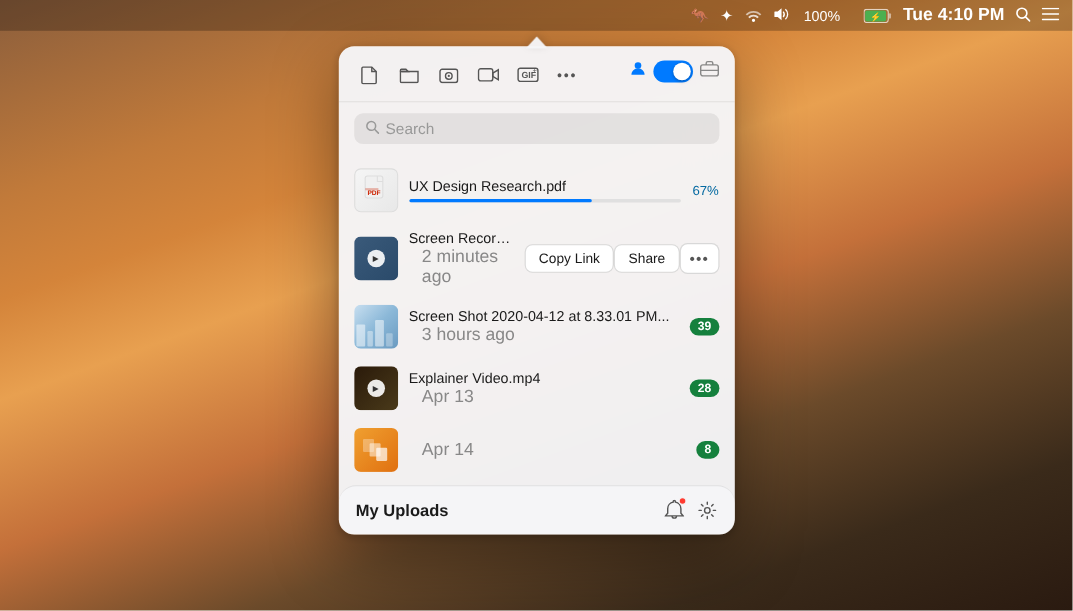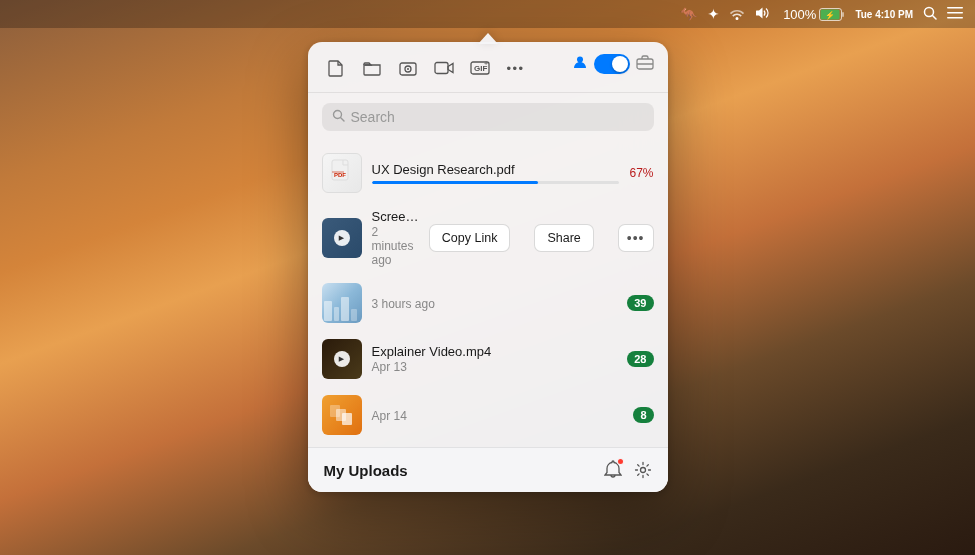--- a/index.html
+++ b/index.html
@@ -52,29 +52,29 @@
       align-items: center;
       gap: 10px;
     }
 
     .menubar-icon {
       font-size: 14px;
       color: white;
     }
 
     .menubar-time {
-      font-size: 10px;
+      font-size: 16px;
       font-weight: 600;
       color: white;
     }
 
     .battery-indicator {
       display: flex;
       align-items: center;
-      gap: 3px;
+      gap: 21px;
       font-size: 13px;
       color: white;
     }
 
     
     .popup-panel {
       position: absolute;
       top: 42px;
       left: 50%;
       transform: translateX(-50%);
@@ -252,50 +252,52 @@
     .file-name {
       font-size: 13px;
       font-weight: 500;
       color: #1a1a1a;
       white-space: nowrap;
       overflow: hidden;
       text-overflow: ellipsis;
     }
 
     .file-meta {
-      font-size: 12px;
+      font-size: 16px;
       color: #888;
       margin-top: 1px;
+      margin-left: 12px;
     }
 
     
     .upload-progress {
       margin-top: 4px;
       height: 3px;
       background: #e0e0e0;
       border-radius: 2px;
       overflow: hidden;
     }
 
     .upload-progress-bar {
       height: 100%;
       background: #007AFF;
       border-radius: 2px;
     }
 
     .file-percent {
       font-size: 12px;
-      color: #b91c1c;
+      color: #0369a1;
       flex-shrink: 0;
     }
 
     
     .action-buttons {
       display: flex;
-      gap: 24px;
+      align-items: center;
+      gap: 0;
     }
 
     .action-btn {
       padding: 5px 12px;
       border-radius: 7px;
       border: 1px solid rgba(0,0,0,0.15);
       background: white;
       font-size: 12.5px;
       color: #1a1a1a;
       cursor: pointer;
@@ -323,20 +325,21 @@
       flex-shrink: 0;
     }
 
     
     .footer {
       display: flex;
       align-items: center;
       padding: 12px 16px;
       border-top: 1px solid rgba(0,0,0,0.08);
       background: rgba(245, 245, 247, 0.95);
+      border-radius: 16px;
     }
 
     .footer-title {
       flex: 1;
       font-size: 15px;
       font-weight: 600;
       color: #1a1a1a;
     }
 
     .footer-icons {
@@ -578,20 +581,21 @@
           <div class="screenshot-thumb">
             <div class="screenshot-bars">
               <div style="width:8px;height:20px;background:rgba(255,255,255,0.5);border-radius:1px;"></div>
               <div style="width:5px;height:14px;background:rgba(255,255,255,0.4);border-radius:1px;"></div>
               <div style="width:8px;height:24px;background:rgba(255,255,255,0.5);border-radius:1px;"></div>
               <div style="width:6px;height:12px;background:rgba(255,255,255,0.3);border-radius:1px;"></div>
             </div>
           </div>
         </div>
         <div class="file-info">
+          <div class="file-name">Screen Shot 2020-04-12 at 8.33.01 PM...</div>
           <div class="file-meta">3 hours ago</div>
         </div>
         <span class="badge">39</span>
       </div>
 
       <div class="file-item">
         <div class="file-thumbnail">
           <div class="video-thumb">
             <div class="play-overlay">▶</div>
           </div>

